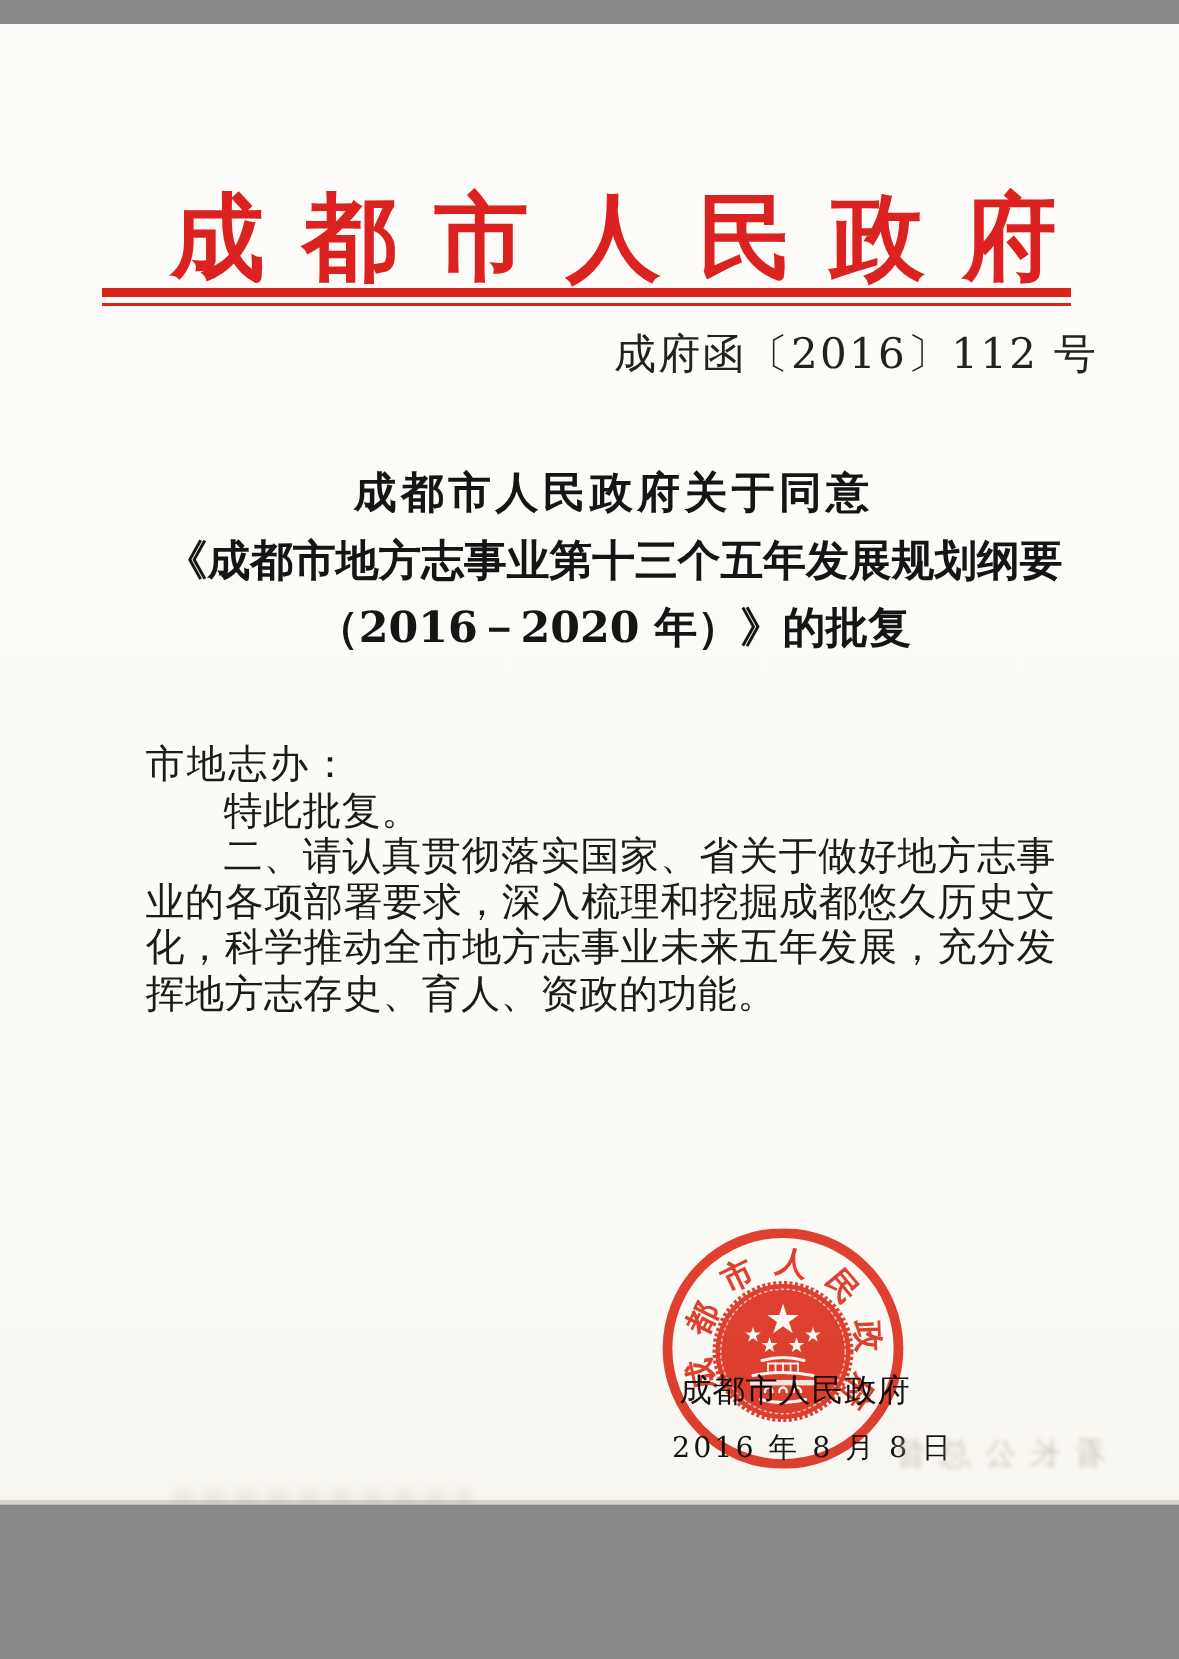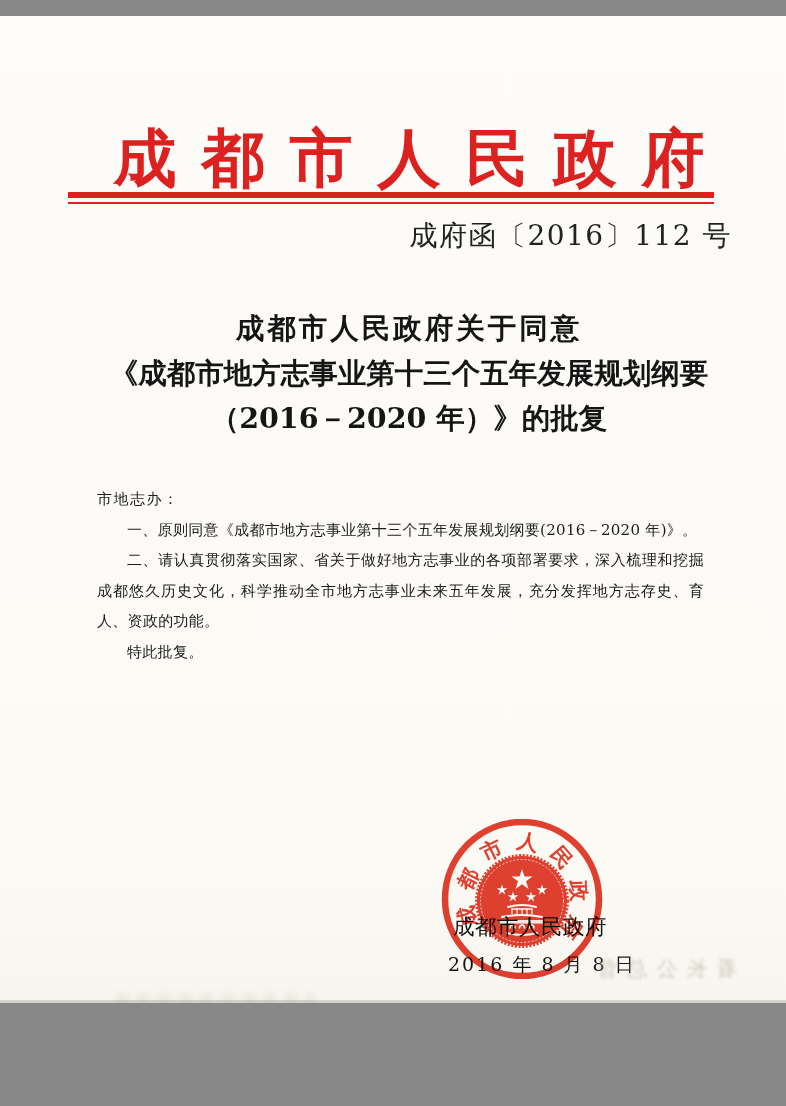--- a/index.html
+++ b/index.html
@@ -32,22 +32,22 @@
   
   .doc-title{
     position:absolute;top:290px;left:0;right:0;
     text-align:center;
     font-size:28.5px;line-height:45px;font-weight:700;
     color:#151515;
   }
   .doc-title .t1{letter-spacing:3px;}
   
   .body-block{
-    position:absolute;top:468px;left:97px;width:607px;
-    font-size:15px;line-height:30.5px;
+    position:absolute;top:479px;left:97px;width:607px;
+    font-size:26px;line-height:30.5px;
     color:#1b1b1b;
     text-align:justify;text-justify:inter-ideograph;
     letter-spacing:0.3px;
   }
   .body-block p{margin:0;text-indent:2em;}
   .salutation{letter-spacing:1.5px;}
   
   .sig-org{
     position:absolute;top:896px;left:453px;
     font-size:21.5px;color:#141414;letter-spacing:0.5px;
@@ -104,23 +104,22 @@
   <div class="doc-number">成府函〔2016〕112 号</div>
 
   <div class="doc-title">
     <div class="t1">成都市人民政府关于同意</div>
     <div class="t2">《成都市地方志事业第十三个五年发展规划纲要</div>
     <div class="t3">（2016－2020 年）》的批复</div>
   </div>
 
   <div class="body-block">
     <div class="salutation">市地志办：</div>
-    <p>一、原则同意《成都市地方志事业第十三个五年发展规划纲要(2016－2020 年)》。</p>
+    <p>特此批复。</p>
     <p>二、请认真贯彻落实国家、省关于做好地方志事业的各项部署要求，深入梳理和挖掘成都悠久历史文化，科学推动全市地方志事业未来五年发展，充分发挥地方志存史、育人、资政的功能。</p>
-    <p>特此批复。</p>
   </div>
 
   <div class="sig-org">成都市人民政府</div>
   <div class="sig-date">2016 年 8 月 8 日</div>
 
   <svg class="seal" width="166" height="160" viewBox="0 0 166 160" xmlns="http://www.w3.org/2000/svg">
     <defs>
       <path id="sealTextArc" d="M 45.8 113.5 A 50 50 0 1 1 120.2 113.5" fill="none"></path>
     </defs>
     <circle cx="83" cy="80" r="77" fill="none" stroke="#e23726" stroke-width="6.5"></circle>

